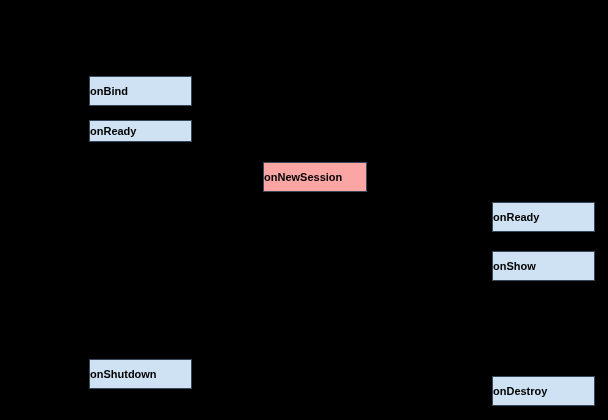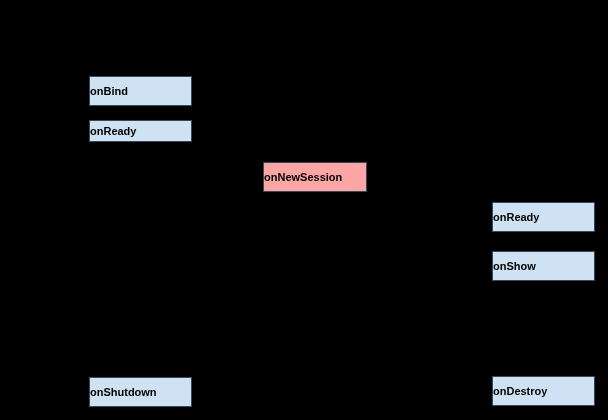--- a/index.html
+++ b/index.html
@@ -47,16 +47,16 @@
     </div>
     <div class="node" style="left: 492px; top: 202px; width: 103px; height: 30px; background: rgb(207, 226, 243); border-color: rgb(55, 72, 90);">
       <span class="node-label" style="color: rgb(0, 0, 0);">onReady</span>
     </div>
     <div class="node" style="left: 492px; top: 251px; width: 103px; height: 30px; background: rgb(207, 226, 243); border-color: rgb(55, 72, 90);">
       <span class="node-label" style="color: rgb(0, 0, 0);">onShow</span>
     </div>
     <div class="node" style="left: 492px; top: 376px; width: 103px; height: 30px; background: rgb(207, 226, 243); border-color: rgb(55, 72, 90);">
       <span class="node-label" style="color: rgb(0, 0, 0);">onDestroy</span>
     </div>
-    <div class="node" style="left: 89px; top: 377px; width: 103px; height: 30px; background: rgb(207, 226, 243); border-color: rgb(55, 72, 90);">
+    <div class="node" style="left: 89px; top: 359px; width: 103px; height: 30px; background: rgb(207, 226, 243); border-color: rgb(55, 72, 90);">
       <span class="node-label" style="color: rgb(0, 0, 0);">onShutdown</span>
     </div>
   </div>
 
 </body></html>

